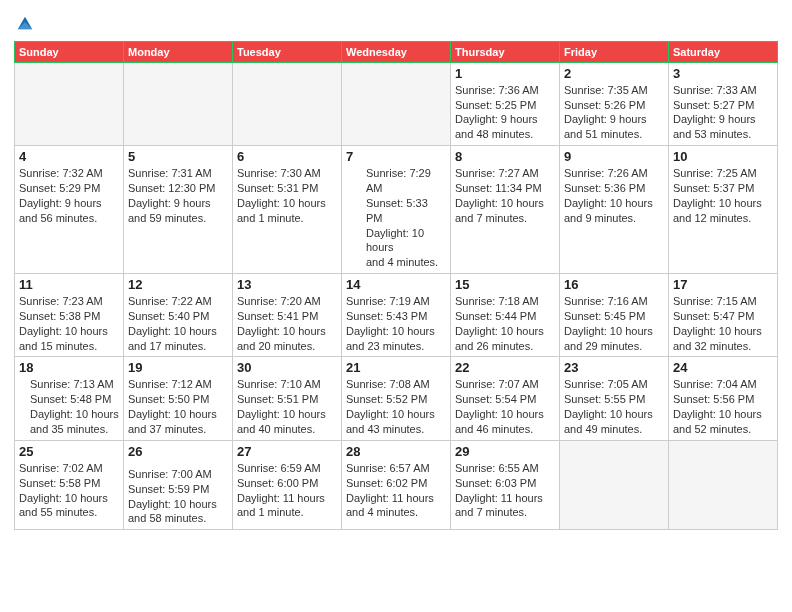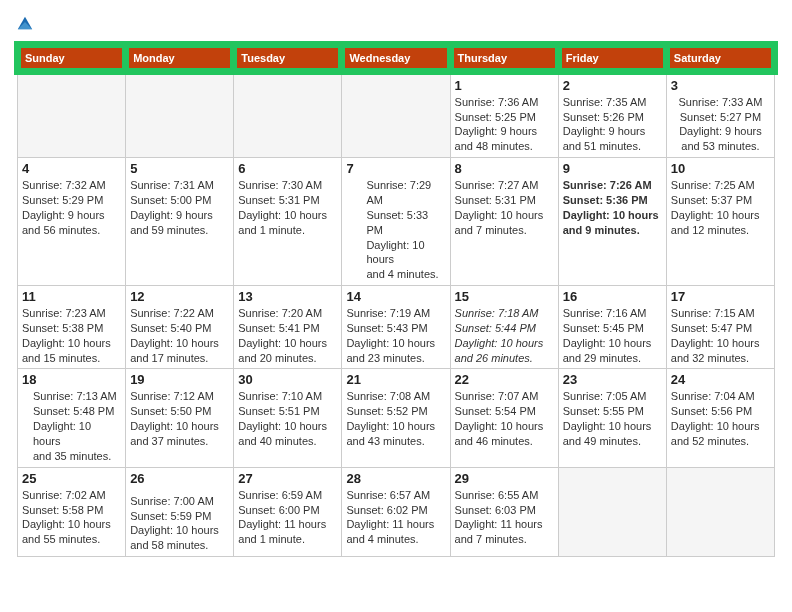--- a/index.html
+++ b/index.html
@@ -51,27 +51,27 @@
     .subtitle {
       font-size: 14px;
       color: #444;
     }
     table {
       width: 100%;
       border-collapse: collapse;
       table-layout: fixed;
     }
     th {
-      background: #c2410c;
+      background: #ef4444;
       color: #fff;
       font-size: 11px;
       font-weight: bold;
       padding: 4px 4px;
       text-align: left;
-      border: 7px solid #22c55e;
+      border: 1px solid #22c55e;
       margin-top: 20px;
     }
     td {
       border: 1px solid #ccc;
       vertical-align: top;
       padding: 3px 4px;
       font-size: 9.5px;
       color: #222;
       height: 80px;
       background: #fff;
@@ -147,65 +147,65 @@
           </td>
           <td>
             <span class="day-number">2</span>
             <div class="day-info" style="white-space: pre-line;">Sunrise: 7:35 AM
 Sunset: 5:26 PM
 Daylight: 9 hours
 and 51 minutes.</div>
           </td>
           <td>
             <span class="day-number">3</span>
-            <div class="day-info" style="white-space: pre-line; text-align: center;">Sunrise: 7:33 AM
+            <div class="day-info" style="white-space: pre-line;">Sunrise: 7:33 AM
 Sunset: 5:27 PM
 Daylight: 9 hours
 and 53 minutes.</div>
           </td>
         </tr>
         <tr>
           <td>
             <span class="day-number">4</span>
             <div class="day-info" style="white-space: pre-line;">Sunrise: 7:32 AM
 Sunset: 5:29 PM
 Daylight: 9 hours
 and 56 minutes.</div>
           </td>
           <td>
             <span class="day-number">5</span>
             <div class="day-info" style="white-space: pre-line;">Sunrise: 7:31 AM
-Sunset: 5:00 PM
+Sunset: 12:30 PM
 Daylight: 9 hours
 and 59 minutes.</div>
           </td>
           <td>
             <span class="day-number">6</span>
             <div class="day-info" style="white-space: pre-line;">Sunrise: 7:30 AM
 Sunset: 5:31 PM
 Daylight: 10 hours
 and 1 minute.</div>
           </td>
           <td>
             <span class="day-number">7</span>
             <div class="day-info" style="white-space: pre-line; margin-left: 20px;">Sunrise: 7:29 AM
 Sunset: 5:33 PM
 Daylight: 10 hours
 and 4 minutes.</div>
           </td>
           <td>
             <span class="day-number">8</span>
             <div class="day-info" style="white-space: pre-line;">Sunrise: 7:27 AM
-Sunset: 5:31 PM
+Sunset: 11:34 PM
 Daylight: 10 hours
 and 7 minutes.</div>
           </td>
           <td>
             <span class="day-number">9</span>
-            <div class="day-info" style="white-space: pre-line; font-weight: bold;">Sunrise: 7:26 AM
+            <div class="day-info" style="white-space: pre-line;">Sunrise: 7:26 AM
 Sunset: 5:36 PM
 Daylight: 10 hours
 and 9 minutes.</div>
           </td>
           <td>
             <span class="day-number">10</span>
             <div class="day-info" style="white-space: pre-line;">Sunrise: 7:25 AM
 Sunset: 5:37 PM
 Daylight: 10 hours
 and 12 minutes.</div>
@@ -235,21 +235,21 @@
           </td>
           <td>
             <span class="day-number">14</span>
             <div class="day-info" style="white-space: pre-line;">Sunrise: 7:19 AM
 Sunset: 5:43 PM
 Daylight: 10 hours
 and 23 minutes.</div>
           </td>
           <td>
             <span class="day-number">15</span>
-            <div class="day-info" style="white-space: pre-line; font-style: italic;">Sunrise: 7:18 AM
+            <div class="day-info" style="white-space: pre-line;">Sunrise: 7:18 AM
 Sunset: 5:44 PM
 Daylight: 10 hours
 and 26 minutes.</div>
           </td>
           <td>
             <span class="day-number">16</span>
             <div class="day-info" style="white-space: pre-line;">Sunrise: 7:16 AM
 Sunset: 5:45 PM
 Daylight: 10 hours
 and 29 minutes.</div>

